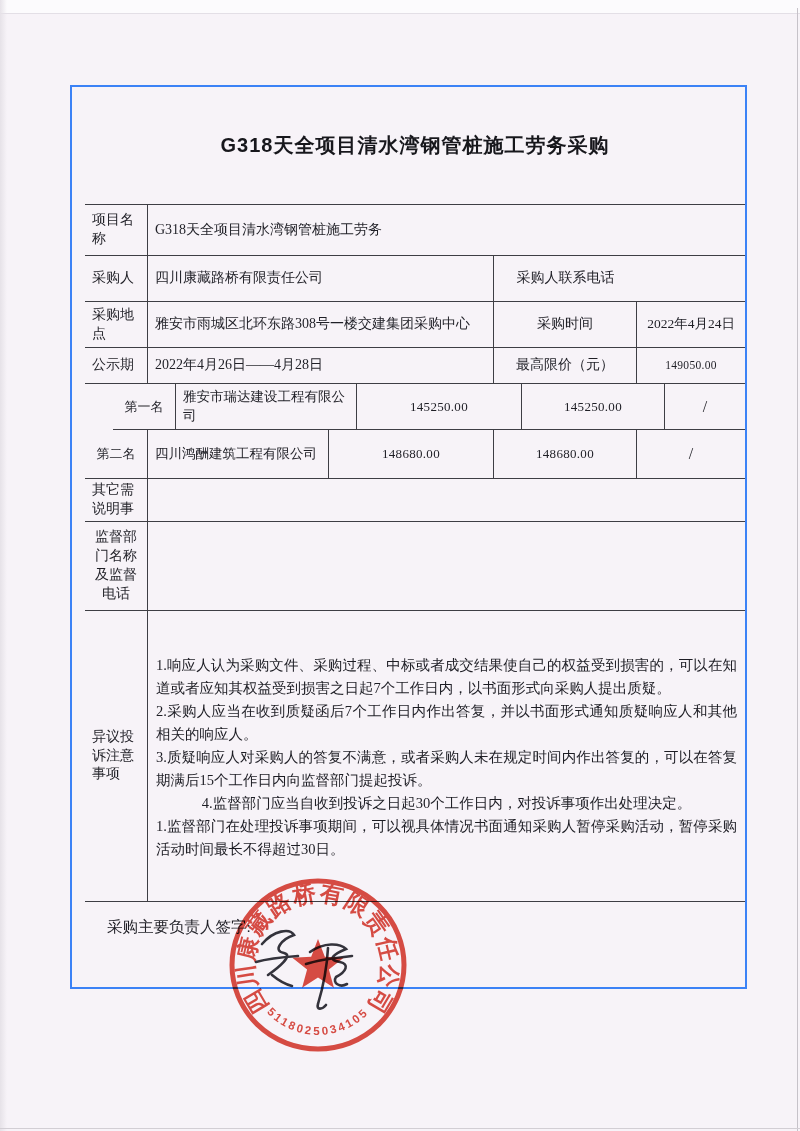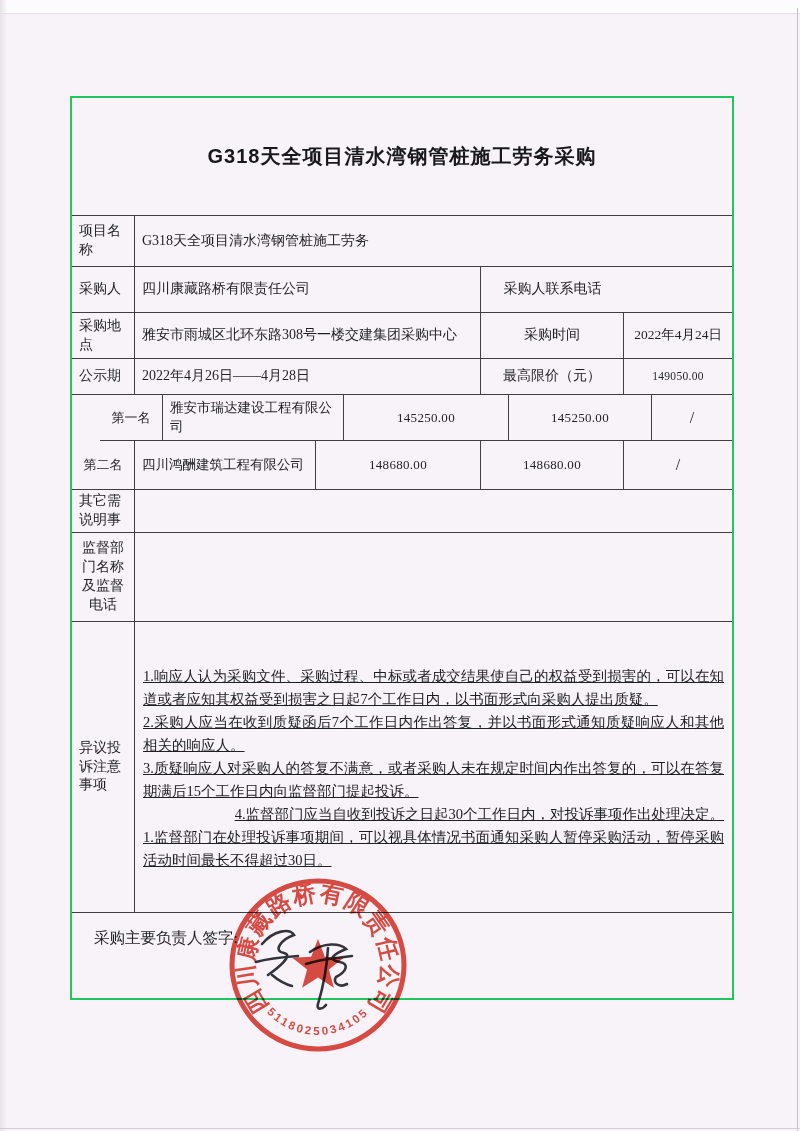--- a/index.html
+++ b/index.html
@@ -9,41 +9,41 @@
     font-family:"Liberation Serif","DejaVu Serif",serif;
     color:#1f1f26;
   }
   
   .edge-top{position:absolute;left:0;top:0;right:0;height:13px;background:#fcfbfd;border-bottom:1px solid #e3dfe6;}
   .edge-left{position:absolute;left:0;top:0;bottom:0;width:7px;background:linear-gradient(to right,#e6e2e8,rgba(230,226,232,0));}
   .edge-right{position:absolute;right:2px;top:8px;bottom:0;width:1px;background:#c6c2c9;}
   .edge-bottom{position:absolute;left:0;right:0;bottom:2px;height:1px;background:#d2ced4;}
 
   .doc-table{
-    position:absolute;left:70px;top:96px;width:660px;height:900px;
-    border:2px solid #22c55e;background:transparent;box-sizing:content-box;
-    display:flex;flex-direction:column;
+    position:absolute;left:70px;top:85px;width:660px;height:900px;
+    border:2px solid #3b82f6;background:transparent;box-sizing:content-box;
+    display:flex;flex-direction:column;padding-left:13px;
   }
   .tr{display:flex;border-bottom:1.5px solid #3e3e44;flex:0 0 auto;}
   .tr:last-child{border-bottom:none;}
   .td{border-right:1.5px solid #3e3e44;box-sizing:border-box;display:flex;align-items:center;padding:3px 7px;font-size:14px;line-height:1.35;}
   .td:last-child{border-right:none;}
   .td.center{justify-content:center;text-align:center;}
   .td.left{justify-content:flex-start;text-align:left;}
   .label-cell{width:63px;flex:0 0 63px;}
   .num{font-size:13px;letter-spacing:.3px;}
 
   .title-block{flex-direction:column;justify-content:center;align-items:center;height:117px;}
   .title-line{font-family:"Liberation Sans","DejaVu Sans",sans-serif;font-weight:bold;font-size:20px;letter-spacing:1px;line-height:31px;color:#17171c;}
 
   .sup-stack{display:flex;flex-direction:column;flex:1 1 auto;}
   .sup-row{flex:1 1 50%;display:flex;align-items:center;justify-content:center;font-size:14px;}
   .sup-row + .sup-row{border-top:1.5px solid #3e3e44;}
 
-  .complaint-cell{flex-direction:column;justify-content:center;align-items:flex-end;padding:10px 8px 8px 8px;text-decoration:underline;}
+  .complaint-cell{flex-direction:column;justify-content:center;align-items:center;padding:10px 8px 8px 8px;}
   .complaint-text{font-size:14.5px;line-height:23px;text-align:justify;color:#1d1d24;}
 
   .sig-row{height:50px;margin-left:16px;}
   .sig-label{font-size:15.5px;padding-left:6px;}
 
   
   .stamp{position:absolute;left:223px;top:870px;width:190px;height:190px;mix-blend-mode:multiply;opacity:.9;}
   .signature{position:absolute;left:248px;top:918px;width:122px;height:100px;mix-blend-mode:multiply;}
 </style>
 </head>

